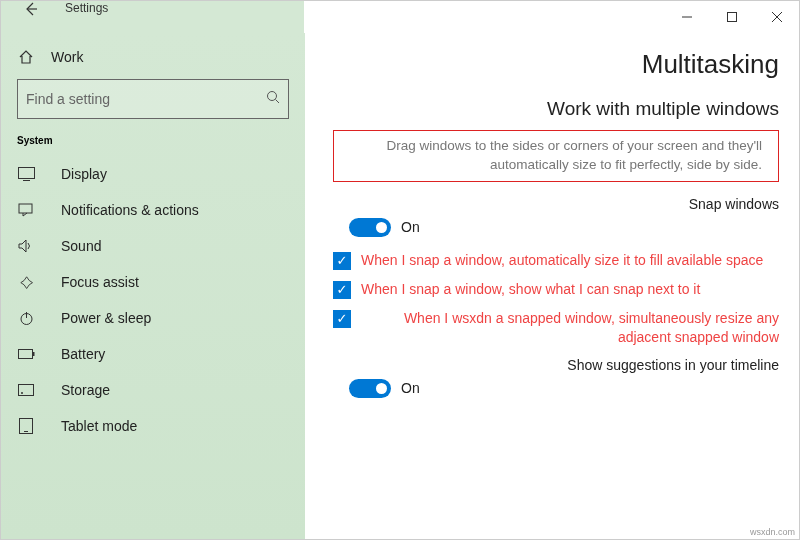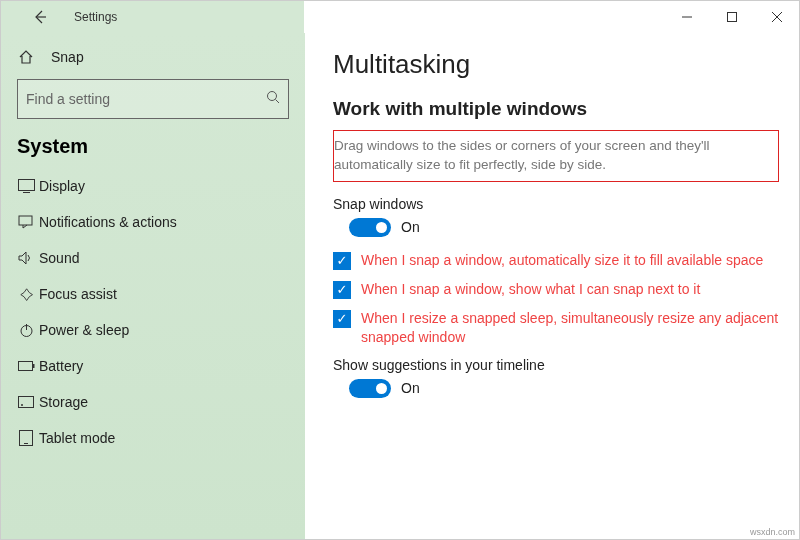--- a/index.html
+++ b/index.html
@@ -1,38 +1,38 @@
 <!DOCTYPE html>
 <html><head>
 <meta charset="utf-8">
 <style>
 * { margin: 0; padding: 0; box-sizing: border-box; font-family: "Segoe UI", sans-serif; }
 body { width: 800px; height: 540px; overflow: hidden; background: #fff; border: 1px solid #ccc; position: relative; }
-.titlebar { height: 32px; display: flex; align-items: center; padding-left: 25px; background: linear-gradient(to right, #d4e8d4 0%, #d4e8d4 38%, #fff 38%, #fff 100%); }
+.titlebar { height: 32px; display: flex; align-items: flex-start; padding-left: 16px; background: linear-gradient(to right, #d4e8d4 0%, #d4e8d4 38%, #fff 38%, #fff 100%); }
 .titlebar .back { width: 28px; display: flex; justify-content: center; cursor: pointer; }
 .titlebar .title { margin-left: 20px; font-size: 12px; color: #333; }
 .winctrl { margin-left: auto; display: flex; }
 .winctrl div { width: 45px; height: 32px; display: flex; align-items: center; justify-content: center; color: #333; font-size: 11px; cursor: pointer; }
 .content { display: flex; height: calc(100% - 32px); }
 .sidebar { width: 304px; background: linear-gradient(to bottom, #d4e8d4, #cde4cd); padding: 8px 0 0 16px; overflow-y: auto; }
 .home-row { display: flex; align-items: center; gap: 16px; padding: 8px 0; cursor: pointer; }
 .home-row .icon { width: 18px; display: flex; justify-content: center; color: #333; }
 .home-row span.lbl { font-size: 14px; color: #222; }
 .searchbox { margin: 6px 16px 10px 0; height: 40px; border: 1px solid #666; display: flex; align-items: center; padding: 16px 8px; background: rgba(255,255,255,0.2); }
 .searchbox input { flex: 1; border: none; background: transparent; outline: none; font-size: 14px; color: #555; }
 .searchbox input::placeholder { color: #666; }
 .searchbox .sicon { color: #555; }
-.section-head { font-size: 20px; font-weight: 600; padding: 6px 0 10px 0; color: #000; }
-.nav-item { display: flex; align-items: center; gap: 4px; padding: 10px 0; cursor: pointer; }
+.section-head { font-size: 10px; font-weight: 600; padding: 6px 0 10px 0; color: #000; }
+.nav-item { display: flex; align-items: center; gap: 26px; padding: 10px 0; cursor: pointer; }
 .nav-item .icon { width: 18px; display: flex; justify-content: center; color: #333; }
 .nav-item span.lbl { font-size: 14px; color: #222; }
-.main { flex: 1; padding: 16px 20px 8px 28px; overflow-y: auto; }
+.main { flex: 1; padding: 16px 20px 8px 28px; overflow-y: auto; text-align: right; }
 .page-title { font-size: 26px; font-weight: 400; color: #222; margin-bottom: 18px; }
-.subhead { font-size: 19px; font-weight: 700; color: #222; margin-bottom: 10px; }
-.desc-box { border: 1px solid #d22; padding: 6px 0; font-size: 13.5px; color: #777; line-height: 1.4; margin-bottom: 14px; }
+.subhead { font-size: 19px; font-weight: 400; color: #222; margin-bottom: 10px; }
+.desc-box { border: 1px solid #d22; padding: 6px 16px; font-size: 13.5px; color: #777; line-height: 1.4; margin-bottom: 14px; }
 .setting-label { font-size: 14px; color: #222; margin-bottom: 6px; }
 .toggle { display: flex; align-items: center; gap: 10px; margin-bottom: 14px; padding-left: 16px; }
 .toggle .track { width: 42px; height: 19px; border-radius: 10px; background: #0078d4; position: relative; cursor: pointer; }
 .toggle .knob { width: 11px; height: 11px; border-radius: 50%; background: #fff; position: absolute; top: 4px; right: 4px; }
 .toggle .state { font-size: 14px; color: #222; }
 .checkrow { display: flex; align-items: flex-start; gap: 10px; margin-bottom: 10px; }
 .checkrow .cb { width: 18px; height: 18px; background: #0078d4; display: flex; align-items: center; justify-content: center; color: #fff; font-size: 13px; flex-shrink: 0; cursor: pointer; margin-top: 1px; }
 .checkrow .cblbl { font-size: 14px; color: #ef4444; line-height: 1.35; }
 .timeline-head { font-size: 19px; font-weight: 400; color: #222; margin: 18px 0 10px; }
 .watermark { position: absolute; bottom: 2px; right: 4px; font-size: 9px; color: #999; }
@@ -69,21 +69,21 @@
 </div>
 
 <div class="content">
   <div class="sidebar">
     <div class="home-row">
       <div class="icon">
           <svg width="16" height="16" viewBox="0 0 16 16">
             <path d="M2 8 L8 2 L14 8 M4 7 V14 H12 V7" stroke="#333" fill="none" stroke-width="1.2"></path>
           </svg>
         </div>
-      <span class="lbl">Snap</span>
+      <span class="lbl">Work</span>
     </div>
     <div class="searchbox">
       <input placeholder="Find a setting" style="">
       <span class="sicon"><svg width="14" height="14" viewBox="0 0 14 14">
             <circle cx="6" cy="6" r="4.5" stroke="#555" fill="none"></circle>
             <line x1="9.5" y1="9.5" x2="13" y2="13" stroke="#555"></line>
           </svg></span>
     </div>
     <div class="section-head">System</div>
 
@@ -174,21 +174,21 @@
     <div class="checkrow">
       <div class="cb">✓</div>
       <div class="cblbl">When I snap a window, automatically size it to fill available space</div>
     </div>
     <div class="checkrow">
       <div class="cb">✓</div>
       <div class="cblbl">When I snap a window, show what I can snap next to it</div>
     </div>
     <div class="checkrow">
       <div class="cb">✓</div>
-      <div class="cblbl">When I resize a snapped sleep, simultaneously resize any adjacent snapped window</div>
+      <div class="cblbl">When I wsxdn a snapped window, simultaneously resize any adjacent snapped window</div>
     </div>
     <div class="setting-label">Show suggestions in your timeline</div>
     <div class="toggle">
       <div class="track">
           <div class="knob"></div>
         </div>
       <div class="state">On</div>
     </div>
   </div>
 </div>

